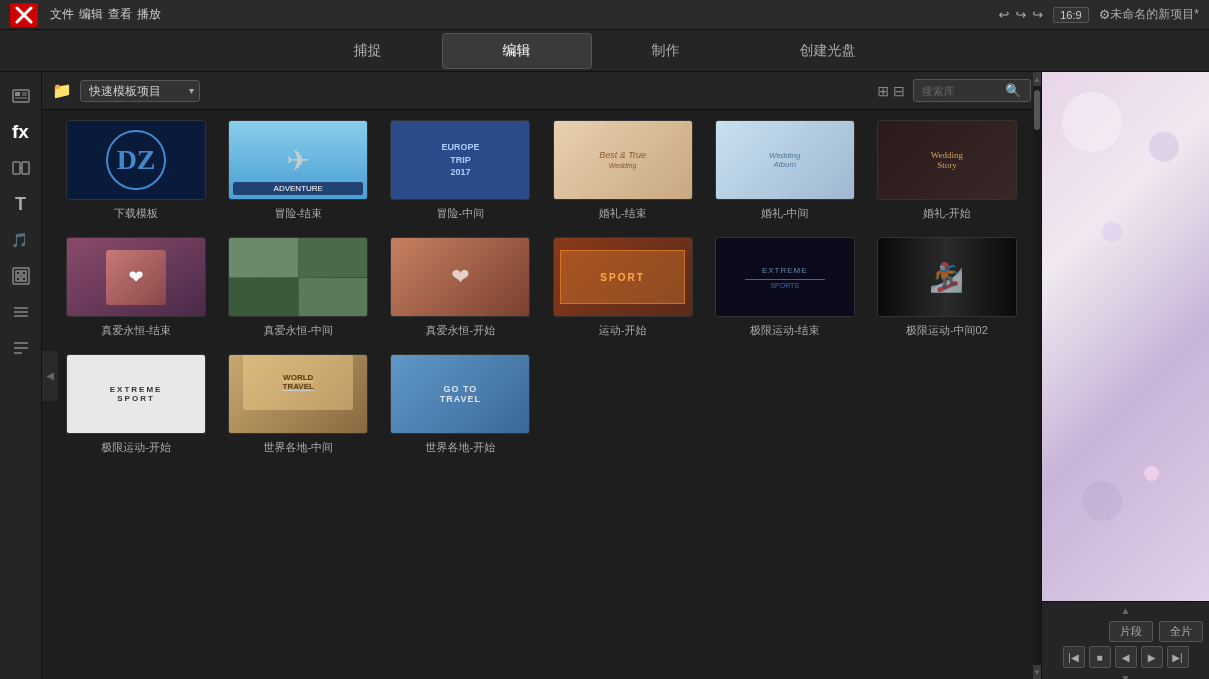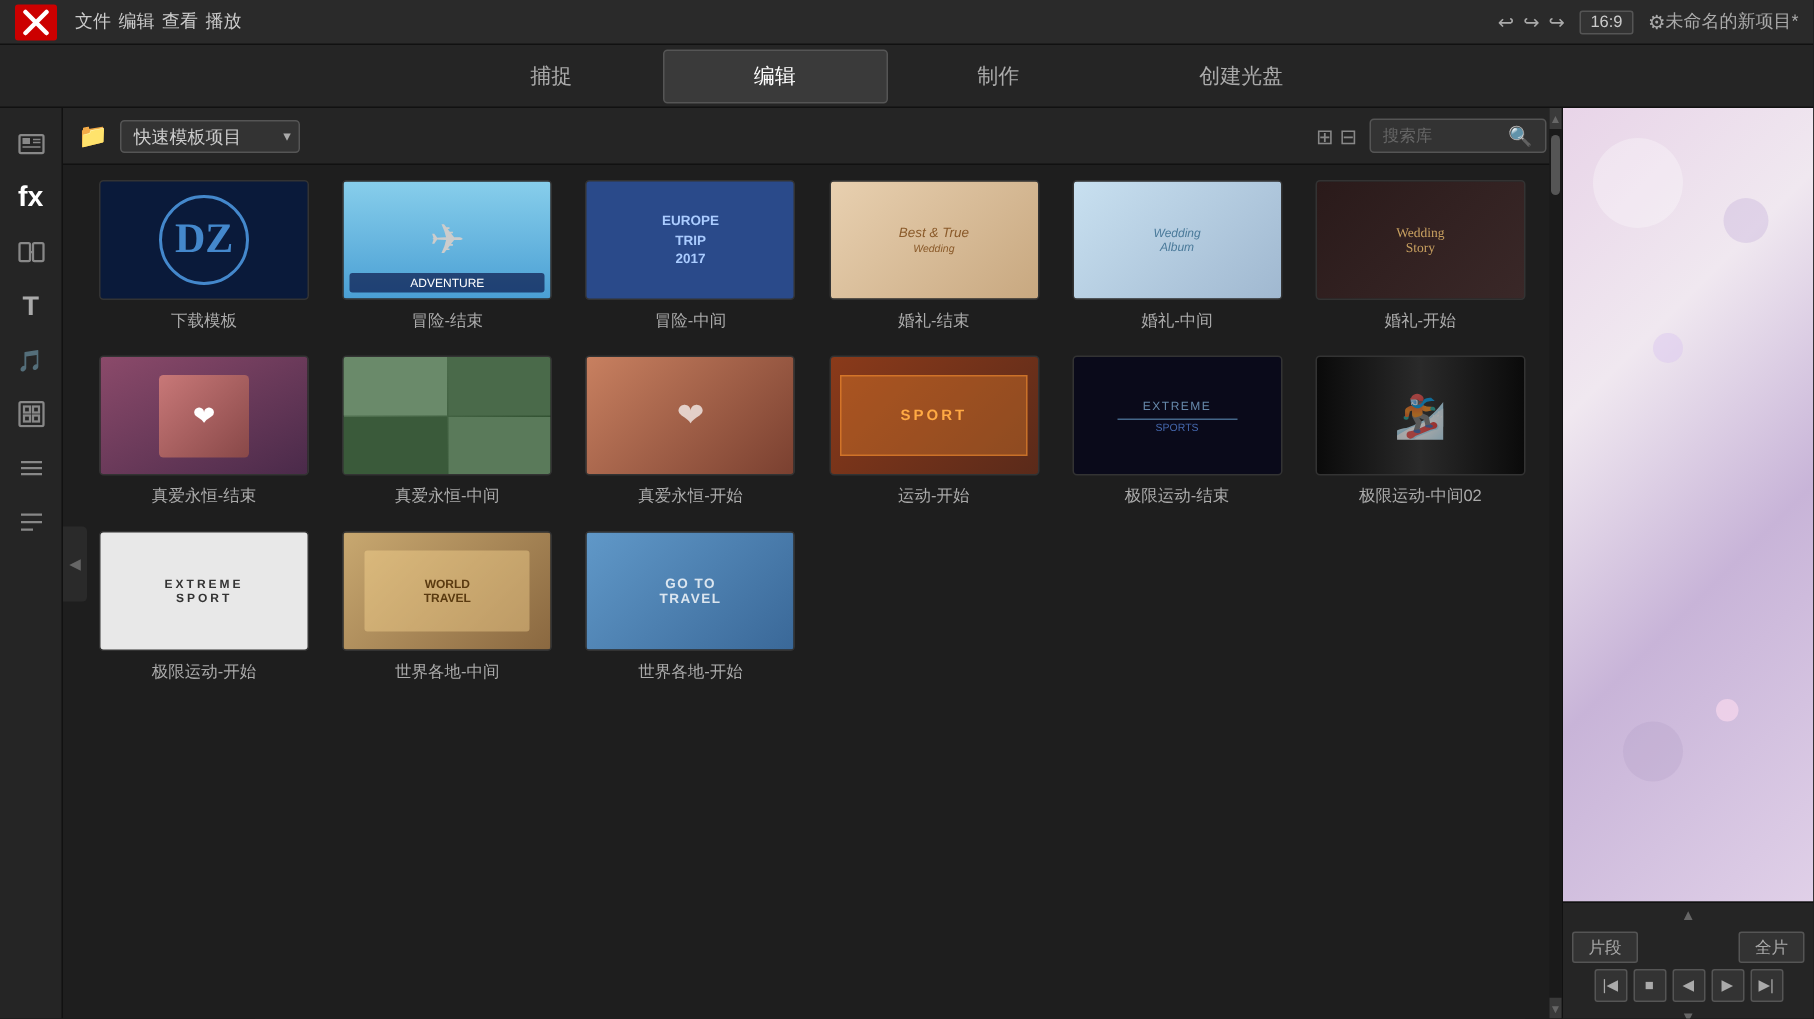--- a/index.html
+++ b/index.html
@@ -352,21 +352,21 @@
       height: 22px;
       display: flex;
       align-items: center;
       justify-content: center;
       cursor: pointer;
       color: #aaa;
       font-size: 10px;
     }
     .segment-row {
       display: flex;
-      justify-content: space-between;
+      justify-content: flex-end;
       gap: 6px;
       padding: 2px 6px;
     }
     .seg-btn {
       background: #333;
       border: 1px solid #555;
       border-radius: 2px;
       padding: 2px 10px;
       font-size: 11px;
       color: #aaa;
@@ -618,21 +618,21 @@
       <div class="template-item">
         <div class="template-thumb thumb-sport" style="background:#e8e8e8; display:flex; align-items:center; justify-content:center;">
           <div class="thumb-sport-text">EXTREME<br>SPORT</div>
         </div>
         <div class="template-label">极限运动-开始</div>
       </div>
 
 
       <div class="template-item">
         <div class="template-thumb" style="background: linear-gradient(135deg, #c8a870, #8a6840); display:flex; align-items:center; justify-content:center; overflow:hidden; position:relative;">
-          <div style="position:absolute; inset:0; display:flex; align-items:center; justify-content:center;">
+          <div style="position:absolute; inset:0; display:flex; align-items:flex-start; justify-content:center;text-decoration:underline;">
             <div style="background:rgba(255,220,150,0.4); width:80%; height:70%; border-radius:2px; display:flex; align-items:center; justify-content:center;">
               <span style="color:#5a3a10; font-size:8px; font-weight:bold; text-align:center;">WORLD<br>TRAVEL</span>
             </div>
           </div>
         </div>
         <div class="template-label">世界各地-中间</div>
       </div>
 
       <div class="template-item">
         <div class="template-thumb" style="background: linear-gradient(135deg, #6098c8, #3a6898); display:flex; align-items:center; justify-content:center; overflow:hidden;">

